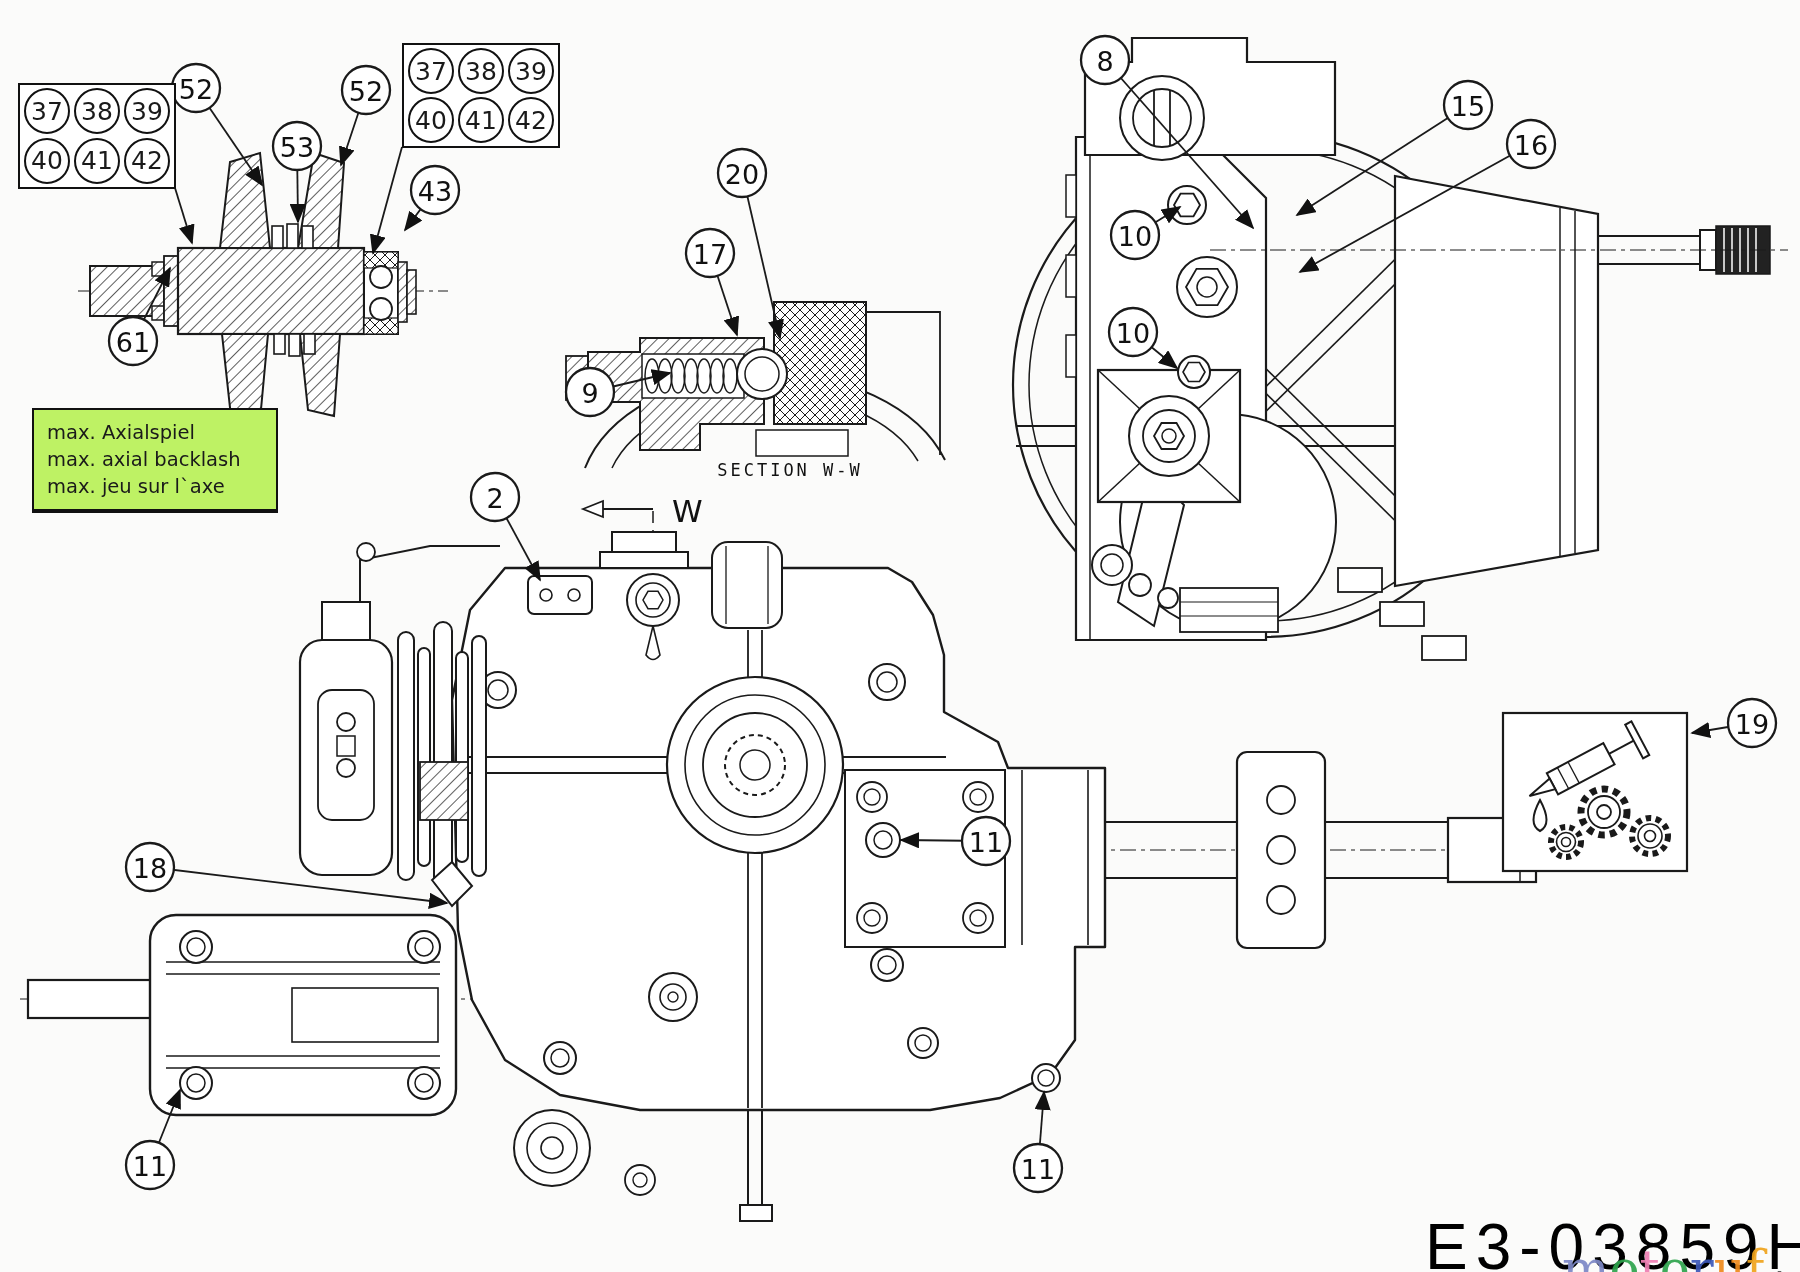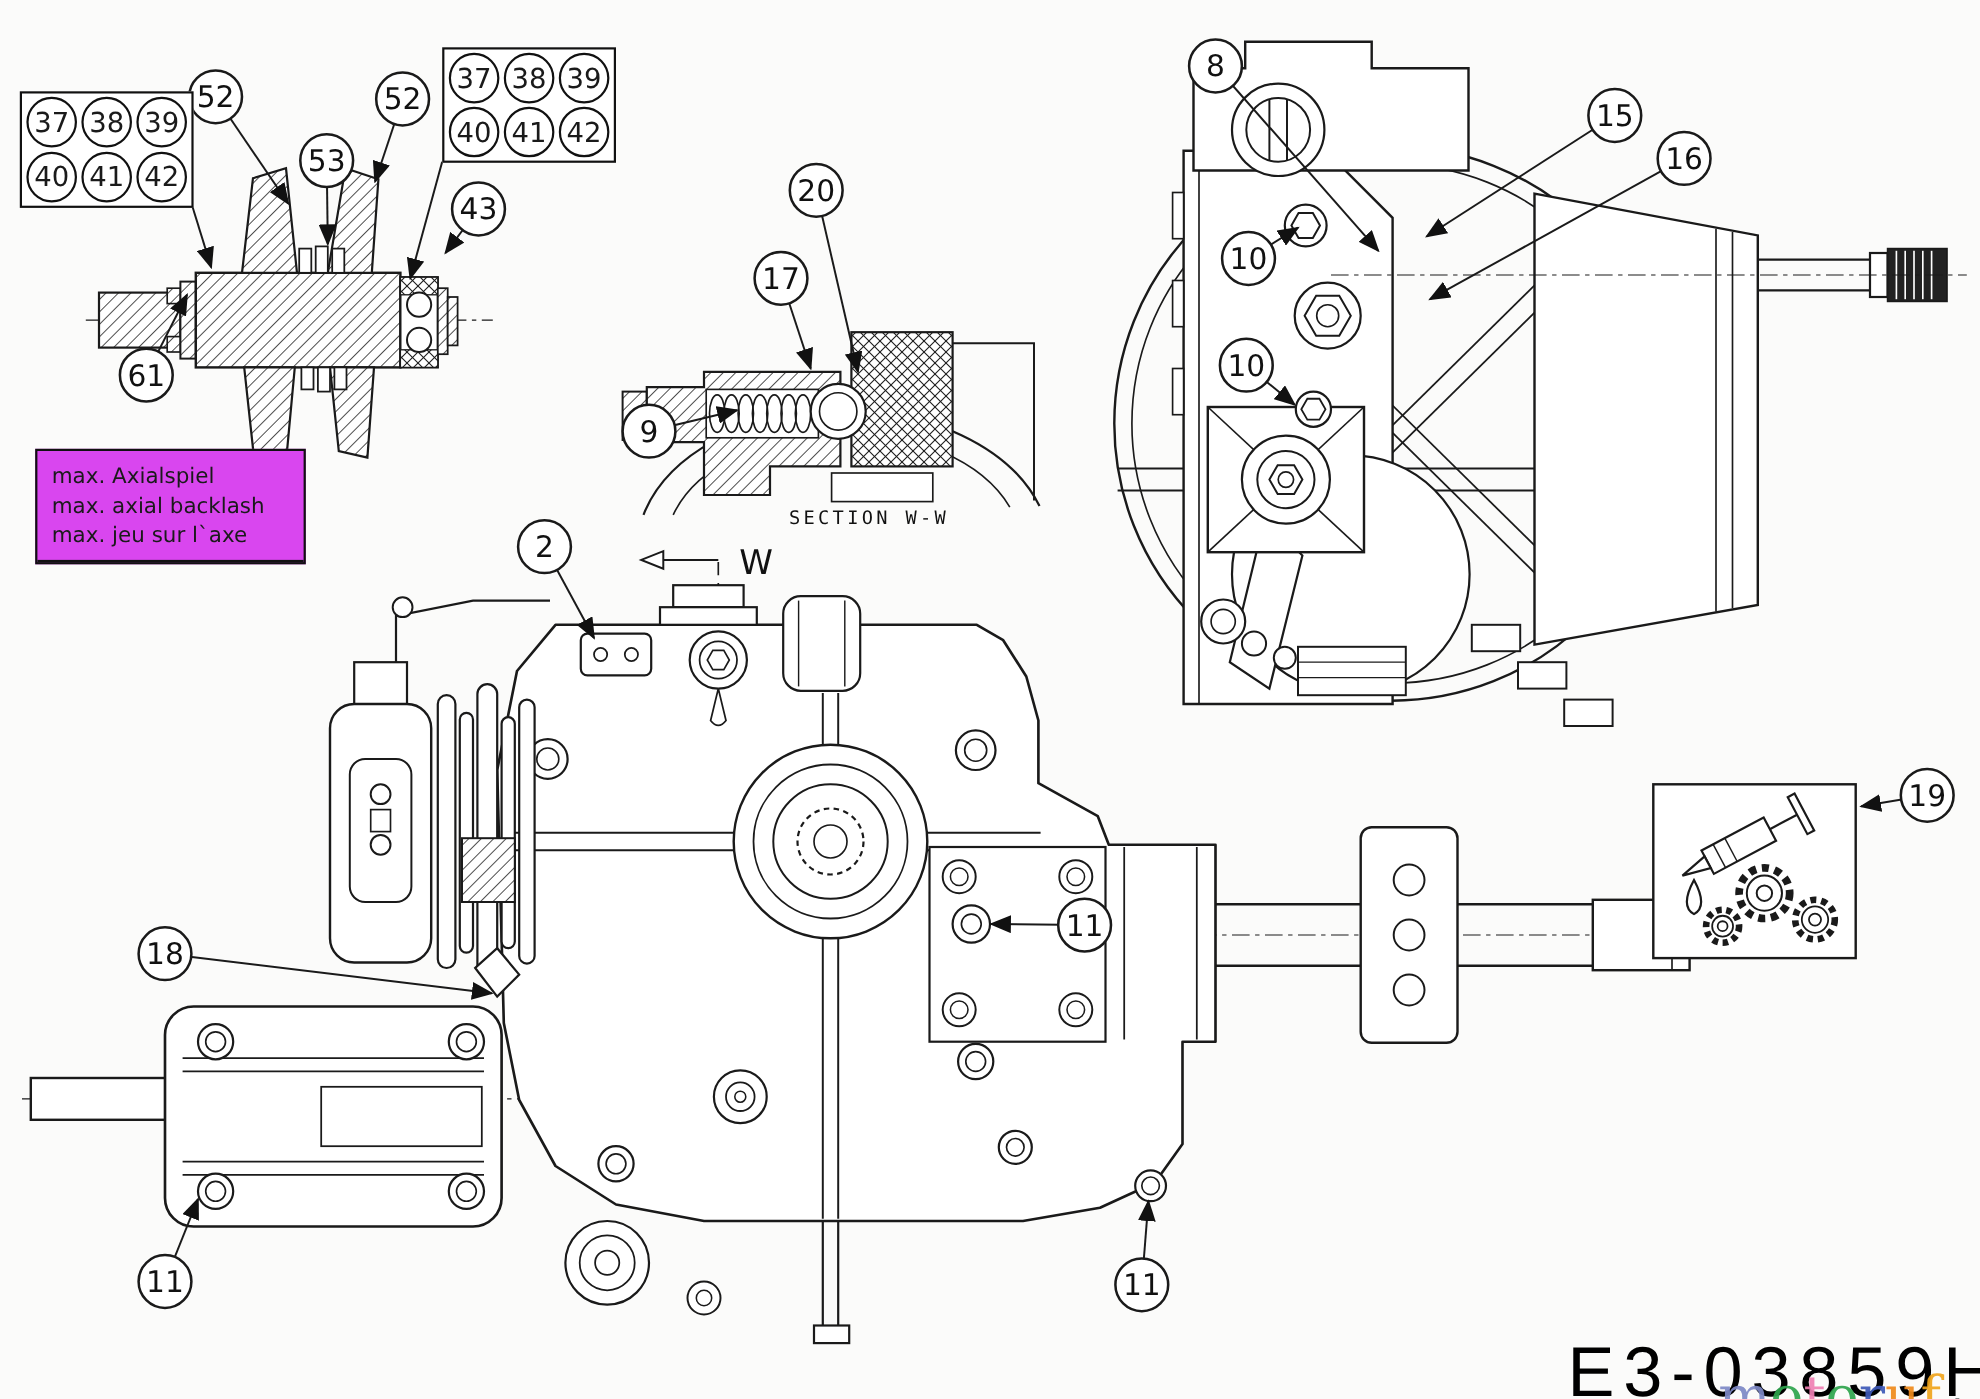--- a/index.html
+++ b/index.html
@@ -8,21 +8,21 @@
   .stage svg{position:absolute;left:0;top:0;}
   
   .fgroup{position:absolute;border:2.5px solid #111;background:#fff;box-sizing:border-box;
           display:flex;flex-direction:column;justify-content:space-evenly;}
   .frow{display:flex;justify-content:space-evenly;}
   .fcircle{width:42px;height:42px;border:2.2px solid #111;border-radius:50%;
            display:flex;align-items:center;justify-content:center;
            font-size:25px;background:#fff;}
   
   .infobox{position:absolute;left:32px;top:408px;width:246px;border:2.5px solid #111;
-           background:#d946ef;box-sizing:border-box;}
+           background:#bef264;box-sizing:border-box;}
   .ib-top{border-bottom:2.5px solid #111;padding:9px 0 9px 13px;font-size:19.5px;line-height:27px;}
   .ib-val{text-align:center;font-size:20px;padding:11px 0;}
   
   .partno{position:absolute;left:1425px;top:1210px;font-family:"Liberation Sans",sans-serif;
           font-size:64px;letter-spacing:8px;color:#000000;white-space:nowrap;}
   .wm{position:absolute;left:1562px;top:1240px;font-family:"DejaVu Serif","Liberation Serif",serif;
       font-size:50px;white-space:nowrap;opacity:.92;}
   .wm-suffix{font-size:20px;color:#555;}
   
   .ln{stroke:#1a1a1a;fill:none;}

